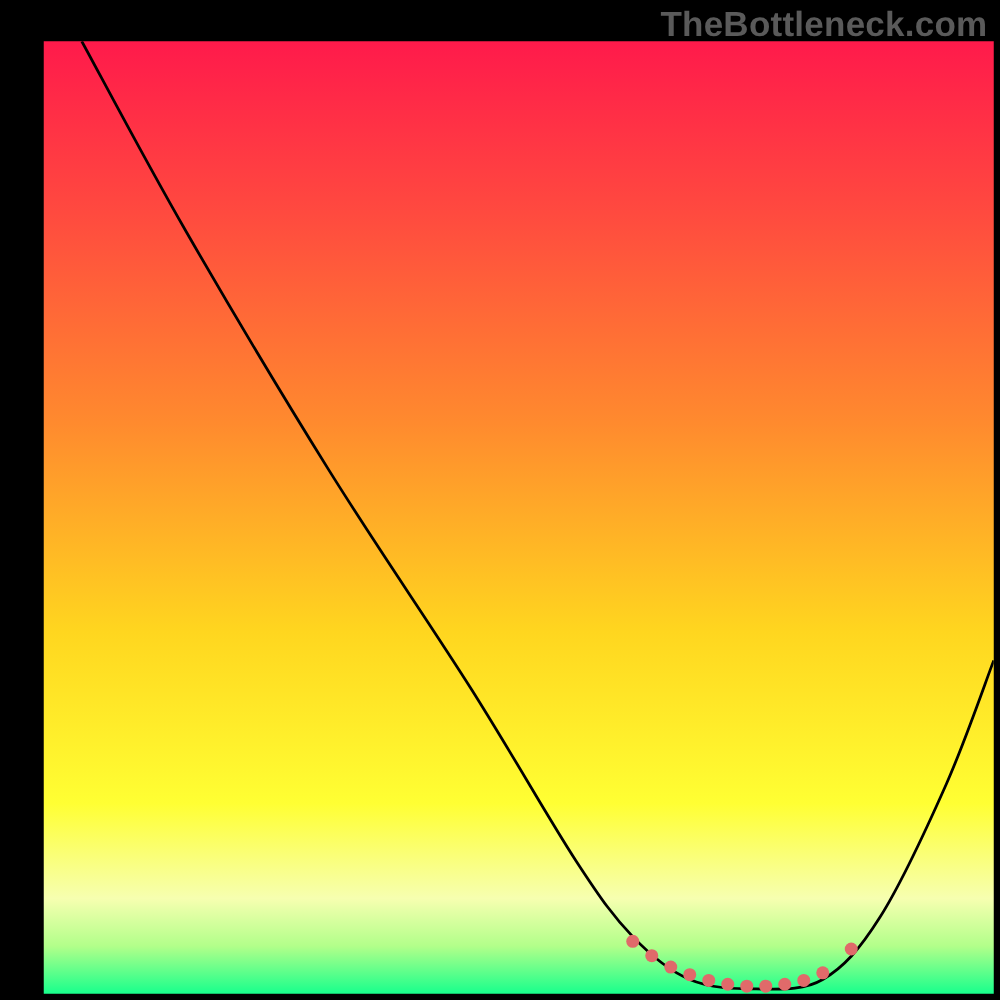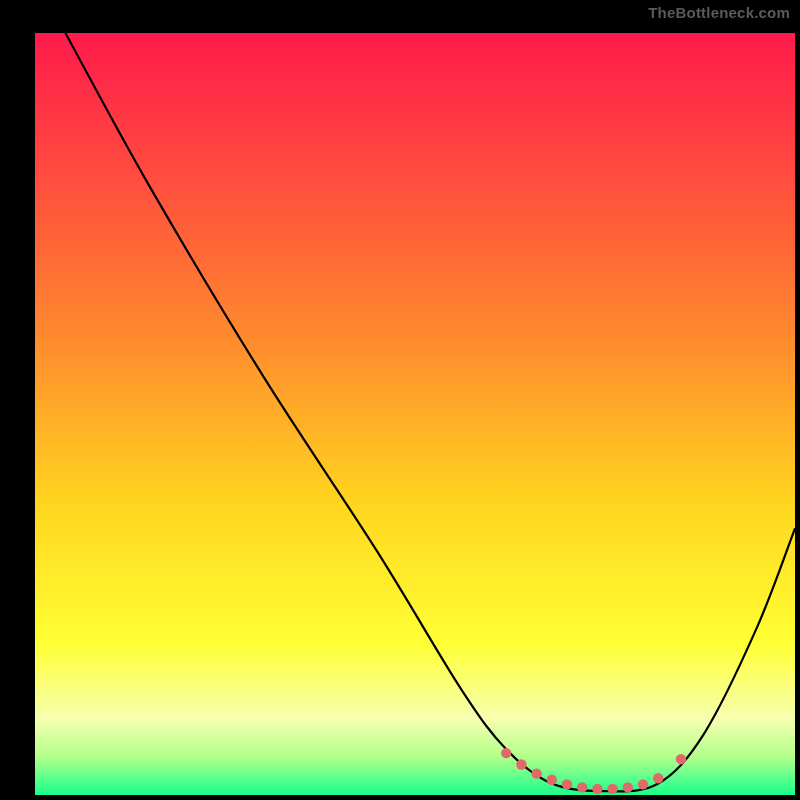--- a/index.html
+++ b/index.html
@@ -15,21 +15,21 @@
     position: relative;
     width: 800px;
     height: 800px;
     background: #000;
   }
   .watermark {
     position: absolute;
     top: 4px;
     right: 10px;
     color: #5a5a5a;
-    font-size: 15px;
+    font-size: 28px;
     font-weight: bold;
     letter-spacing: 0.2px;
     z-index: 5;
     user-select: none;
   }
   svg {
     position: absolute;
     top: 0;
     left: 0;
   }

